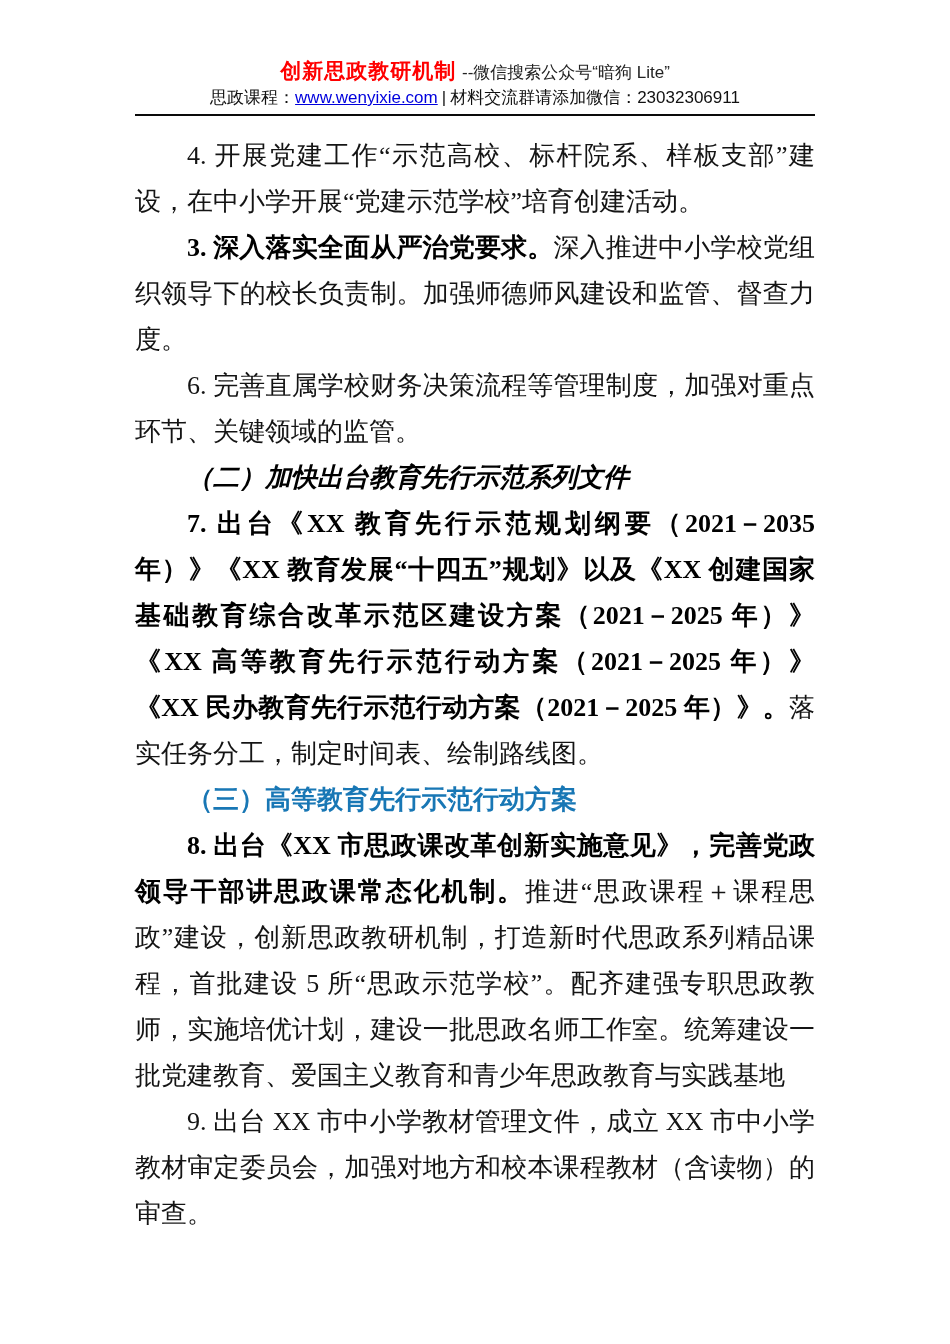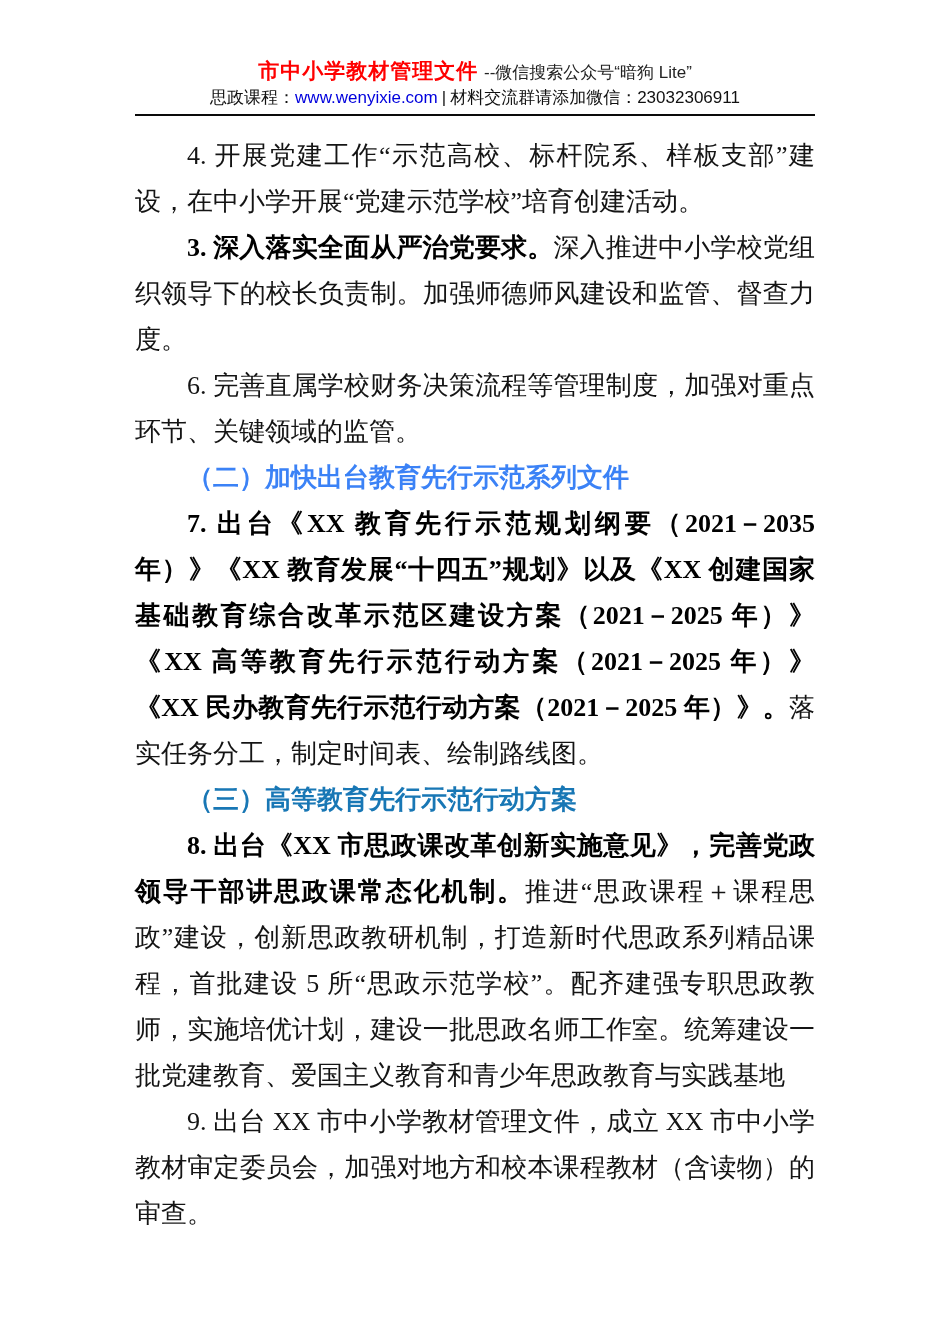--- a/index.html
+++ b/index.html
@@ -21,21 +21,21 @@
     margin: 58px auto 0;
     text-align: center;
     border-bottom: 2px solid #0a0a0a;
     padding-bottom: 5px;
     font-family: "Liberation Sans", "DejaVu Sans", sans-serif;
   }
   .h-line1 { font-size: 21px; line-height: 26px; white-space: nowrap; }
   .brand   { font-weight: 700; letter-spacing: 1px; }
   .tagline { font-size: 17px; color: #222222; margin-top: 32px; }
   .h-line2 { font-size: 17px; line-height: 23px; color: #111111; white-space: nowrap; }
-  .h-line2 .url { cursor: pointer; }
+  .h-line2 .url { text-decoration: underline; cursor: pointer; }
   .h-line2 .sep { padding: 0 4px; }
   .doc {
     width: 680px;
     margin: 17px auto 0;
   }
   .para, .sec-heading {
     margin: 0;
     font-size: 26px;
     line-height: 46px;
     text-indent: 2em;
@@ -48,32 +48,32 @@
   .para .lead { font-weight: 700; color: #000000; }
   .sec-heading { font-weight: 700; }
 </style>
 </head>
 <body>
 
 <div class="page">
 
   <div class="header">
     <div class="h-line1">
-      <span class="brand" style="color: rgb(255, 0, 0);">市中小学教材管理文件</span>
+      <span class="brand" style="color: rgb(255, 0, 0);">创新思政教研机制</span>
       <span class="tagline">--微信搜索公众号“暗狗 Lite”</span>
     </div>
     <div class="h-line2">
       <span>思政课程：</span><a class="url" style="color: rgb(0, 0, 221);">www.wenyixie.com</a><span class="sep">|</span><span>材料交流群请添加微信：23032306911</span>
     </div>
   </div>
 
   <div class="doc" id="doc-body">
       <p class="para"><span>4. 开展党建工作“示范高校、标杆院系、样板支部”建设，在中小学开展“党建示范学校”培育创建活动。</span></p>
       <p class="para"><b class="lead">3. 深入落实全面从严治党要求。</b><span>深入推进中小学校党组织领导下的校长负责制。加强师德师风建设和监管、督查力度。</span></p>
       <p class="para"><span>6. 完善直属学校财务决策流程等管理制度，加强对重点环节、关键领域的监管。</span></p>
-      <p class="sec-heading" style="color: #3b82f6;">（二）加快出台教育先行示范系列文件</p>
+      <p class="sec-heading" style="color: #000000; font-style: italic;">（二）加快出台教育先行示范系列文件</p>
       <p class="para"><b class="lead">7. 出台《XX 教育先行示范规划纲要（2021－2035 年）》《XX 教育发展“十四五”规划》以及《XX 创建国家基础教育综合改革示范区建设方案（2021－2025 年）》《XX 高等教育先行示范行动方案（2021－2025 年）》《XX 民办教育先行示范行动方案（2021－2025 年）》。</b><span>落实任务分工，制定时间表、绘制路线图。</span></p>
       <p class="sec-heading" style="color: rgb(24, 119, 181);">（三）高等教育先行示范行动方案</p>
       <p class="para"><b class="lead">8. 出台《XX 市思政课改革创新实施意见》，完善党政领导干部讲思政课常态化机制。</b><span>推进“思政课程＋课程思政”建设，创新思政教研机制，打造新时代思政系列精品课程，首批建设 5 所“思政示范学校”。配齐建强专职思政教师，实施培优计划，建设一批思政名师工作室。统筹建设一批党建教育、爱国主义教育和青少年思政教育与实践基地</span></p>
       <p class="para"><span>9. 出台 XX 市中小学教材管理文件，成立 XX 市中小学教材审定委员会，加强对地方和校本课程教材（含读物）的审查。</span></p>
     </div>
 
 </div>
 
 </body></html>

